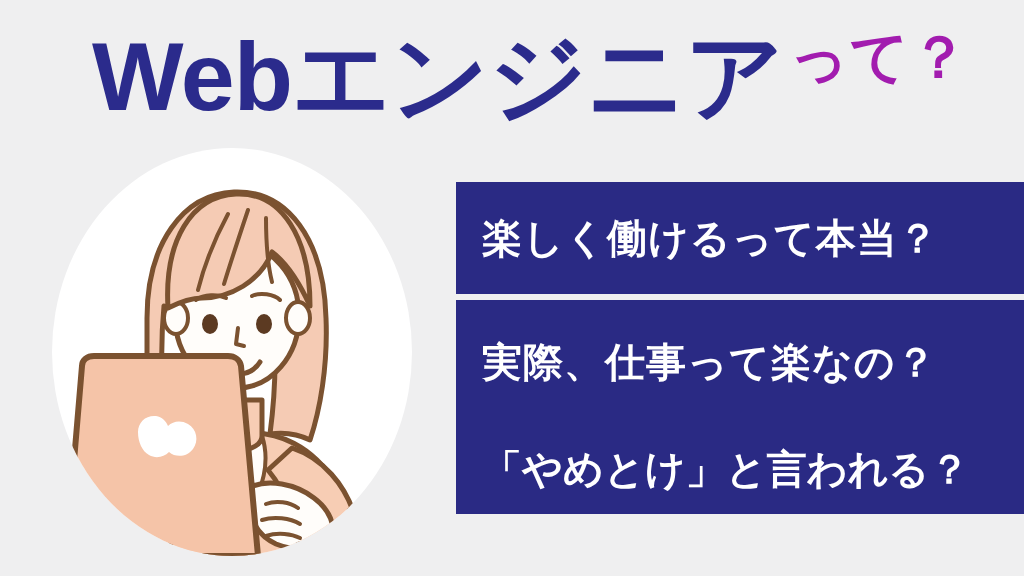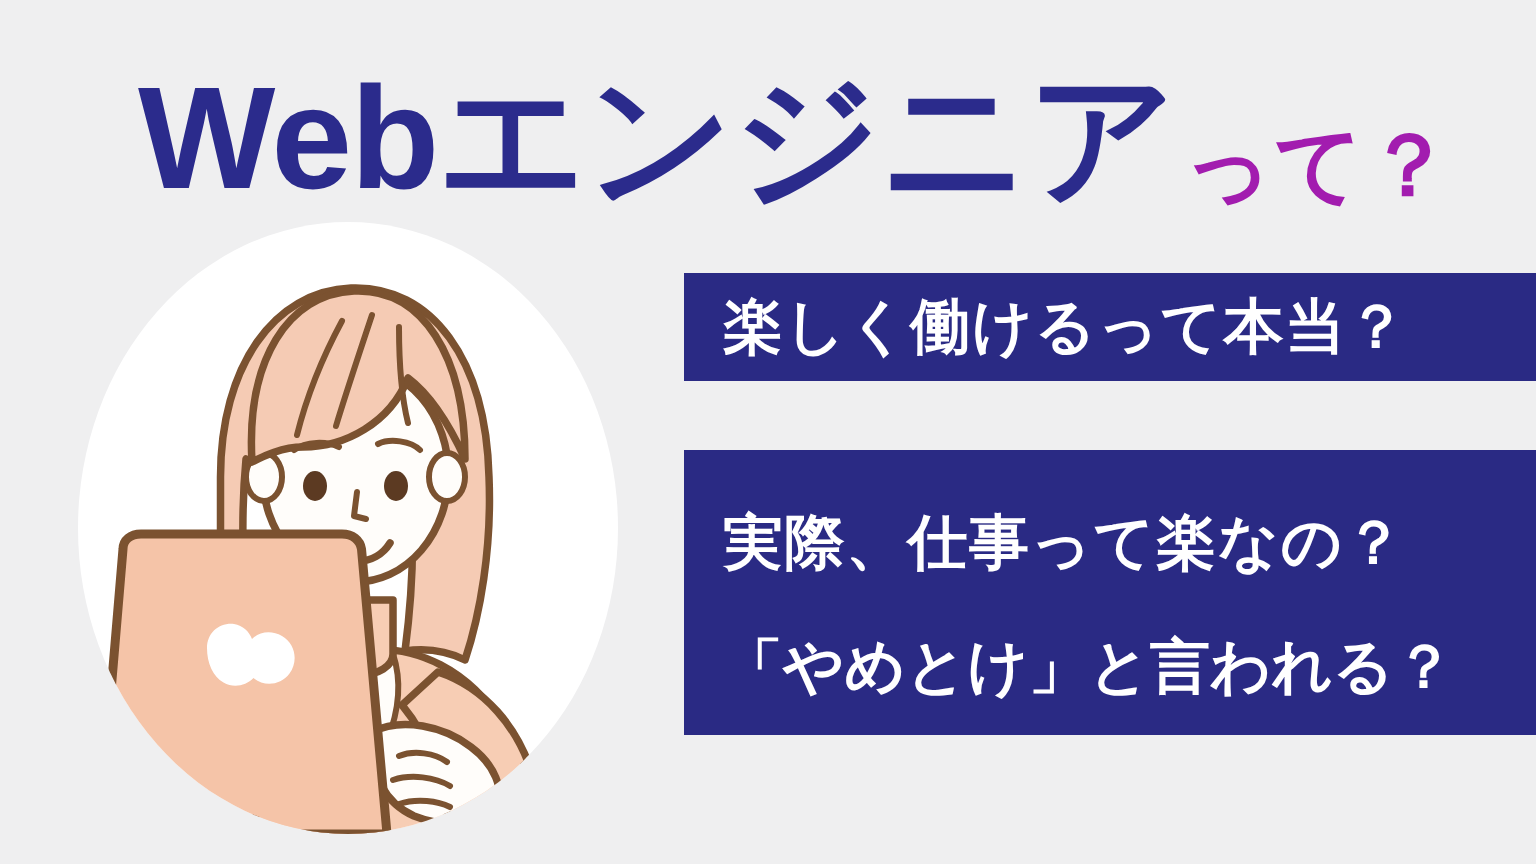--- a/index.html
+++ b/index.html
@@ -21,21 +21,21 @@
   }
 
   
   #title-row {
     position: absolute;
     left: 92px;
     top: 28px;
     width: 910px;
     height: 112px;
     display: flex;
-    align-items: flex-end;
+    align-items: flex-start;
     white-space: nowrap;
   }
   #title-main {
     font-size: 97px;
     line-height: 1;
     font-weight: 700;
     color: #2b2b8c;
     letter-spacing: -1px;
     font-family: "Liberation Sans", "DejaVu Sans", sans-serif;
   }
@@ -67,23 +67,23 @@
   .qbar {
     position: absolute;
     left: 456px;
     right: 0;
     background: #2a2a84;
     display: flex;
     align-items: center;
     box-sizing: border-box;
     padding-left: 26px;
   }
-  #qbar-0 { top: 182px;  height: 72px; }
+  #qbar-0 { top: 182px;  height: 112px; }
   #qbar-1 { top: 300px;  height: 124px;  }
-  #qbar-2 { top: 400px;  height: 90px;  }
+  #qbar-2 { top: 424px;  height: 90px;  }
   .qbar-text {
     color: #ffffff;
     font-size: 40px;
     font-weight: 700;
     letter-spacing: 1px;
     line-height: 1;
     white-space: nowrap;
     font-family: "Liberation Sans", "DejaVu Sans", sans-serif;
   }
   #qbar-2 .qbar-text { letter-spacing: 0px; }

